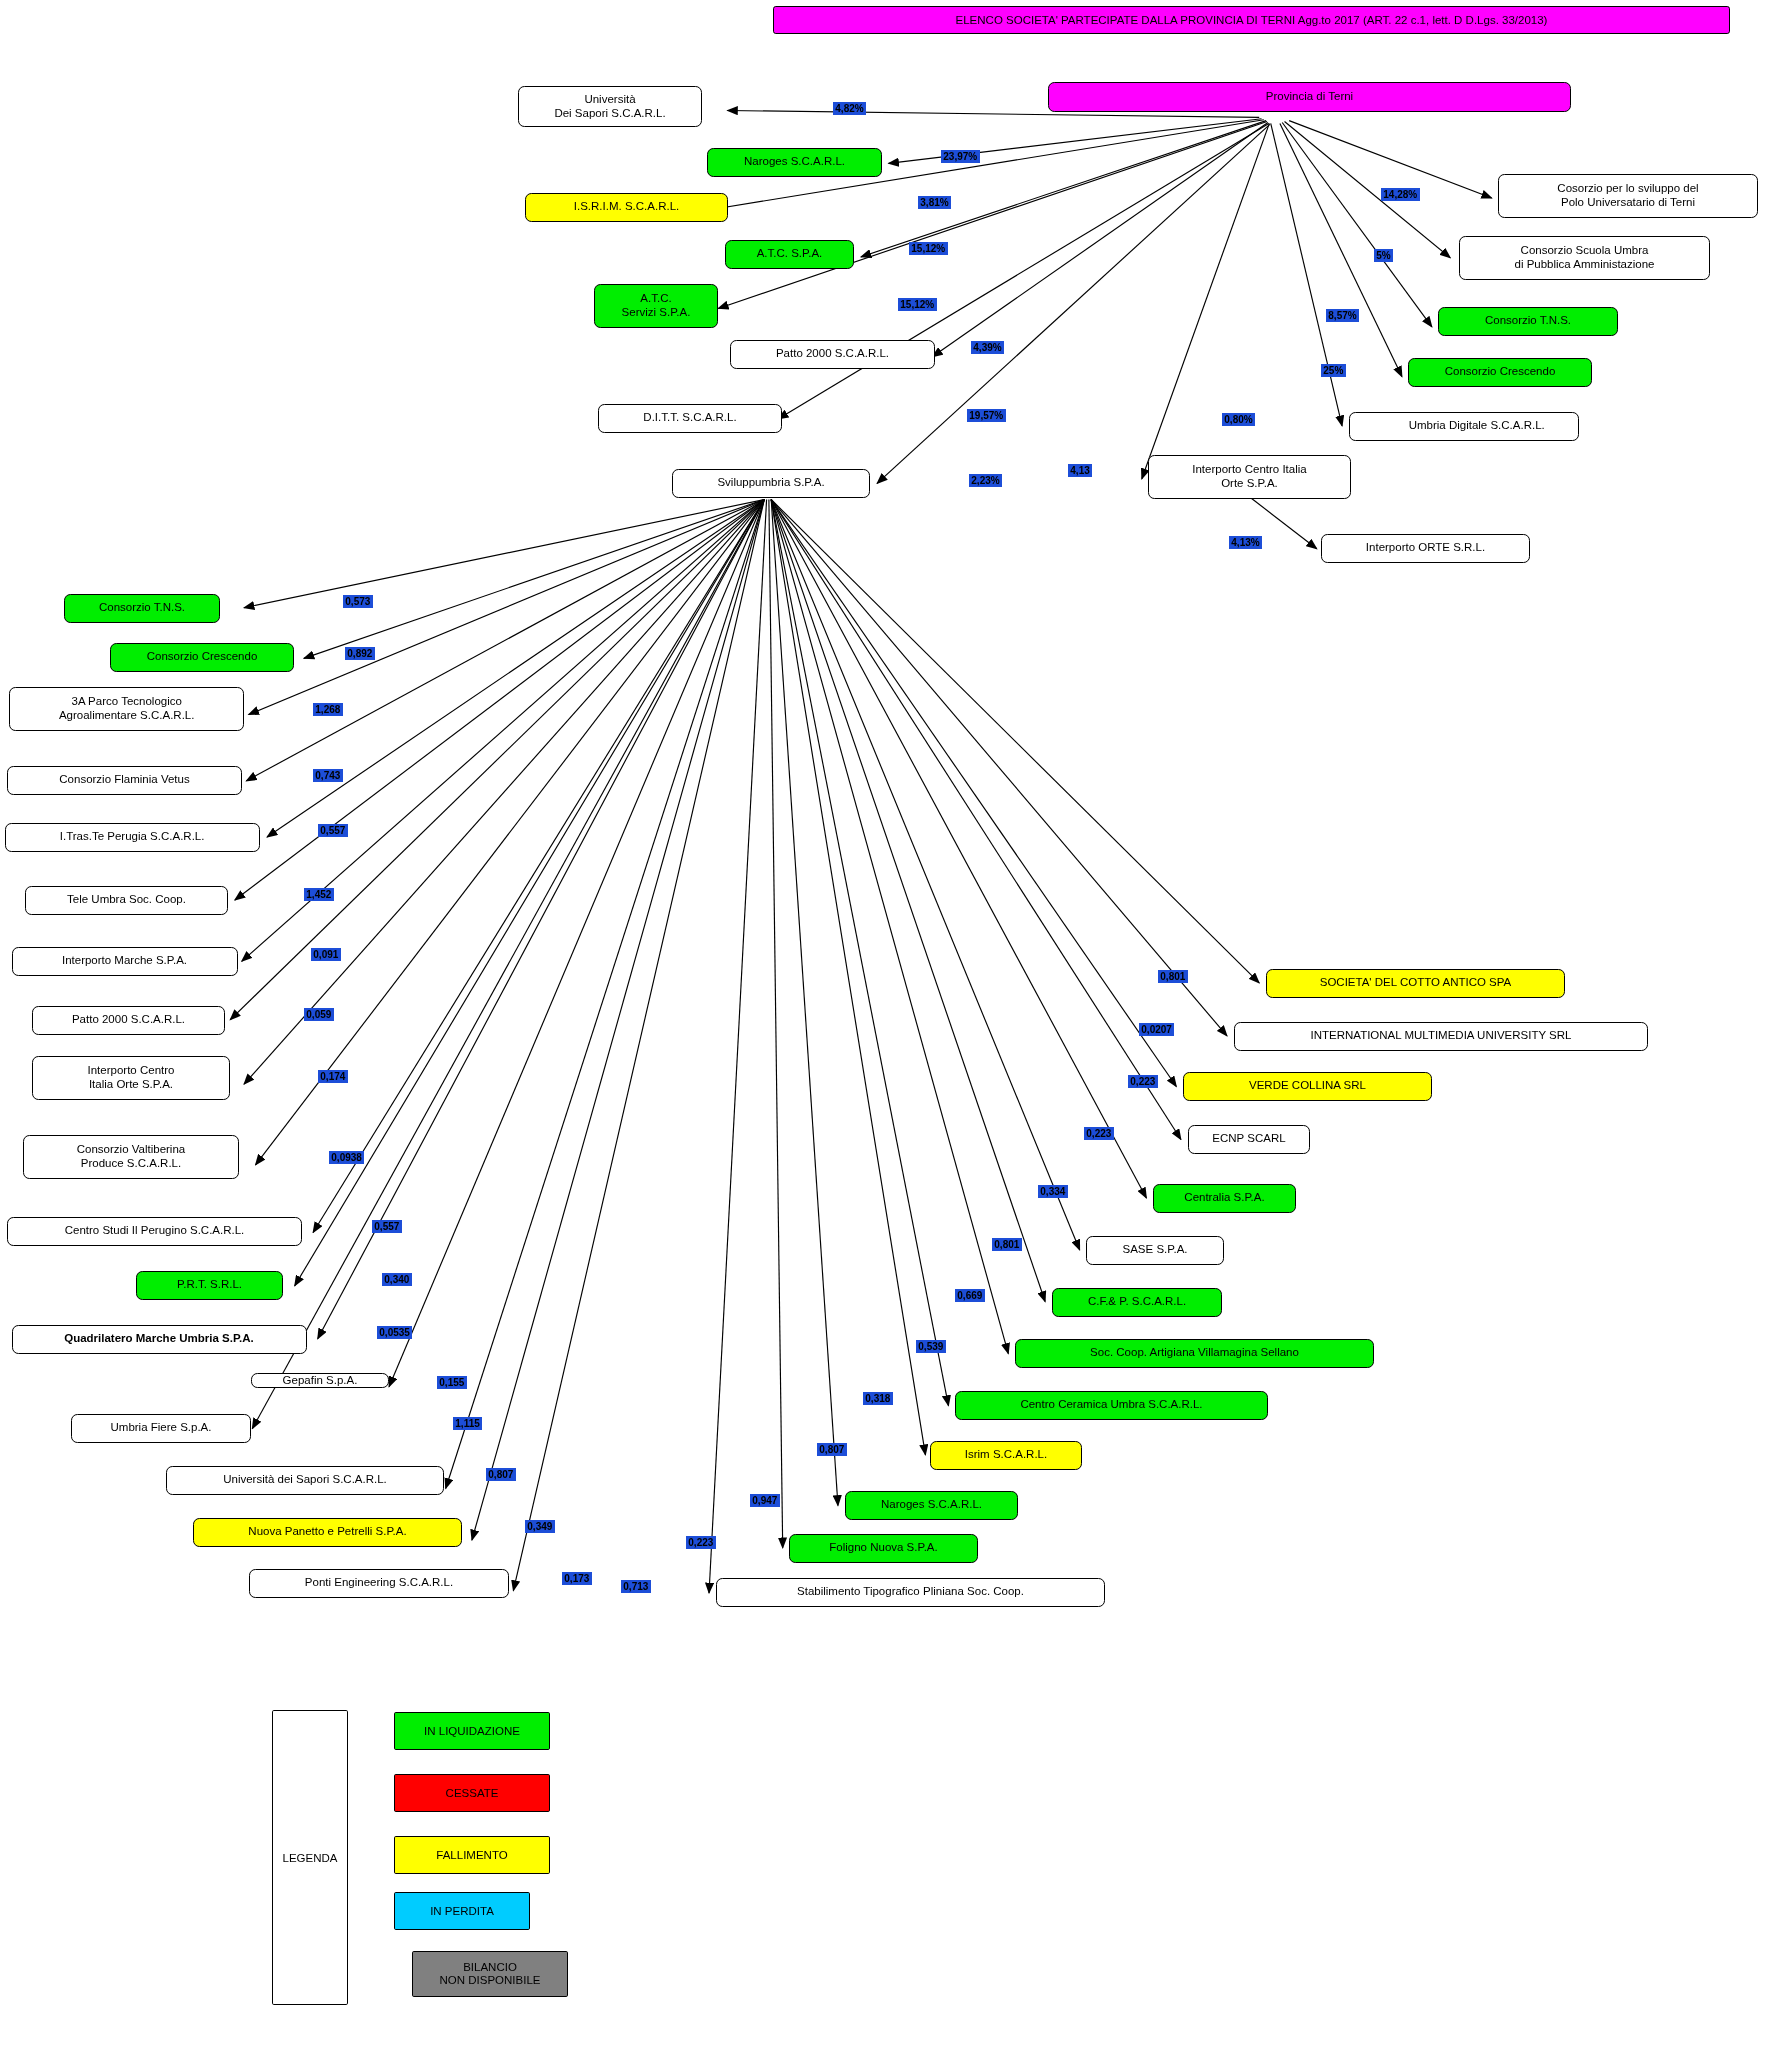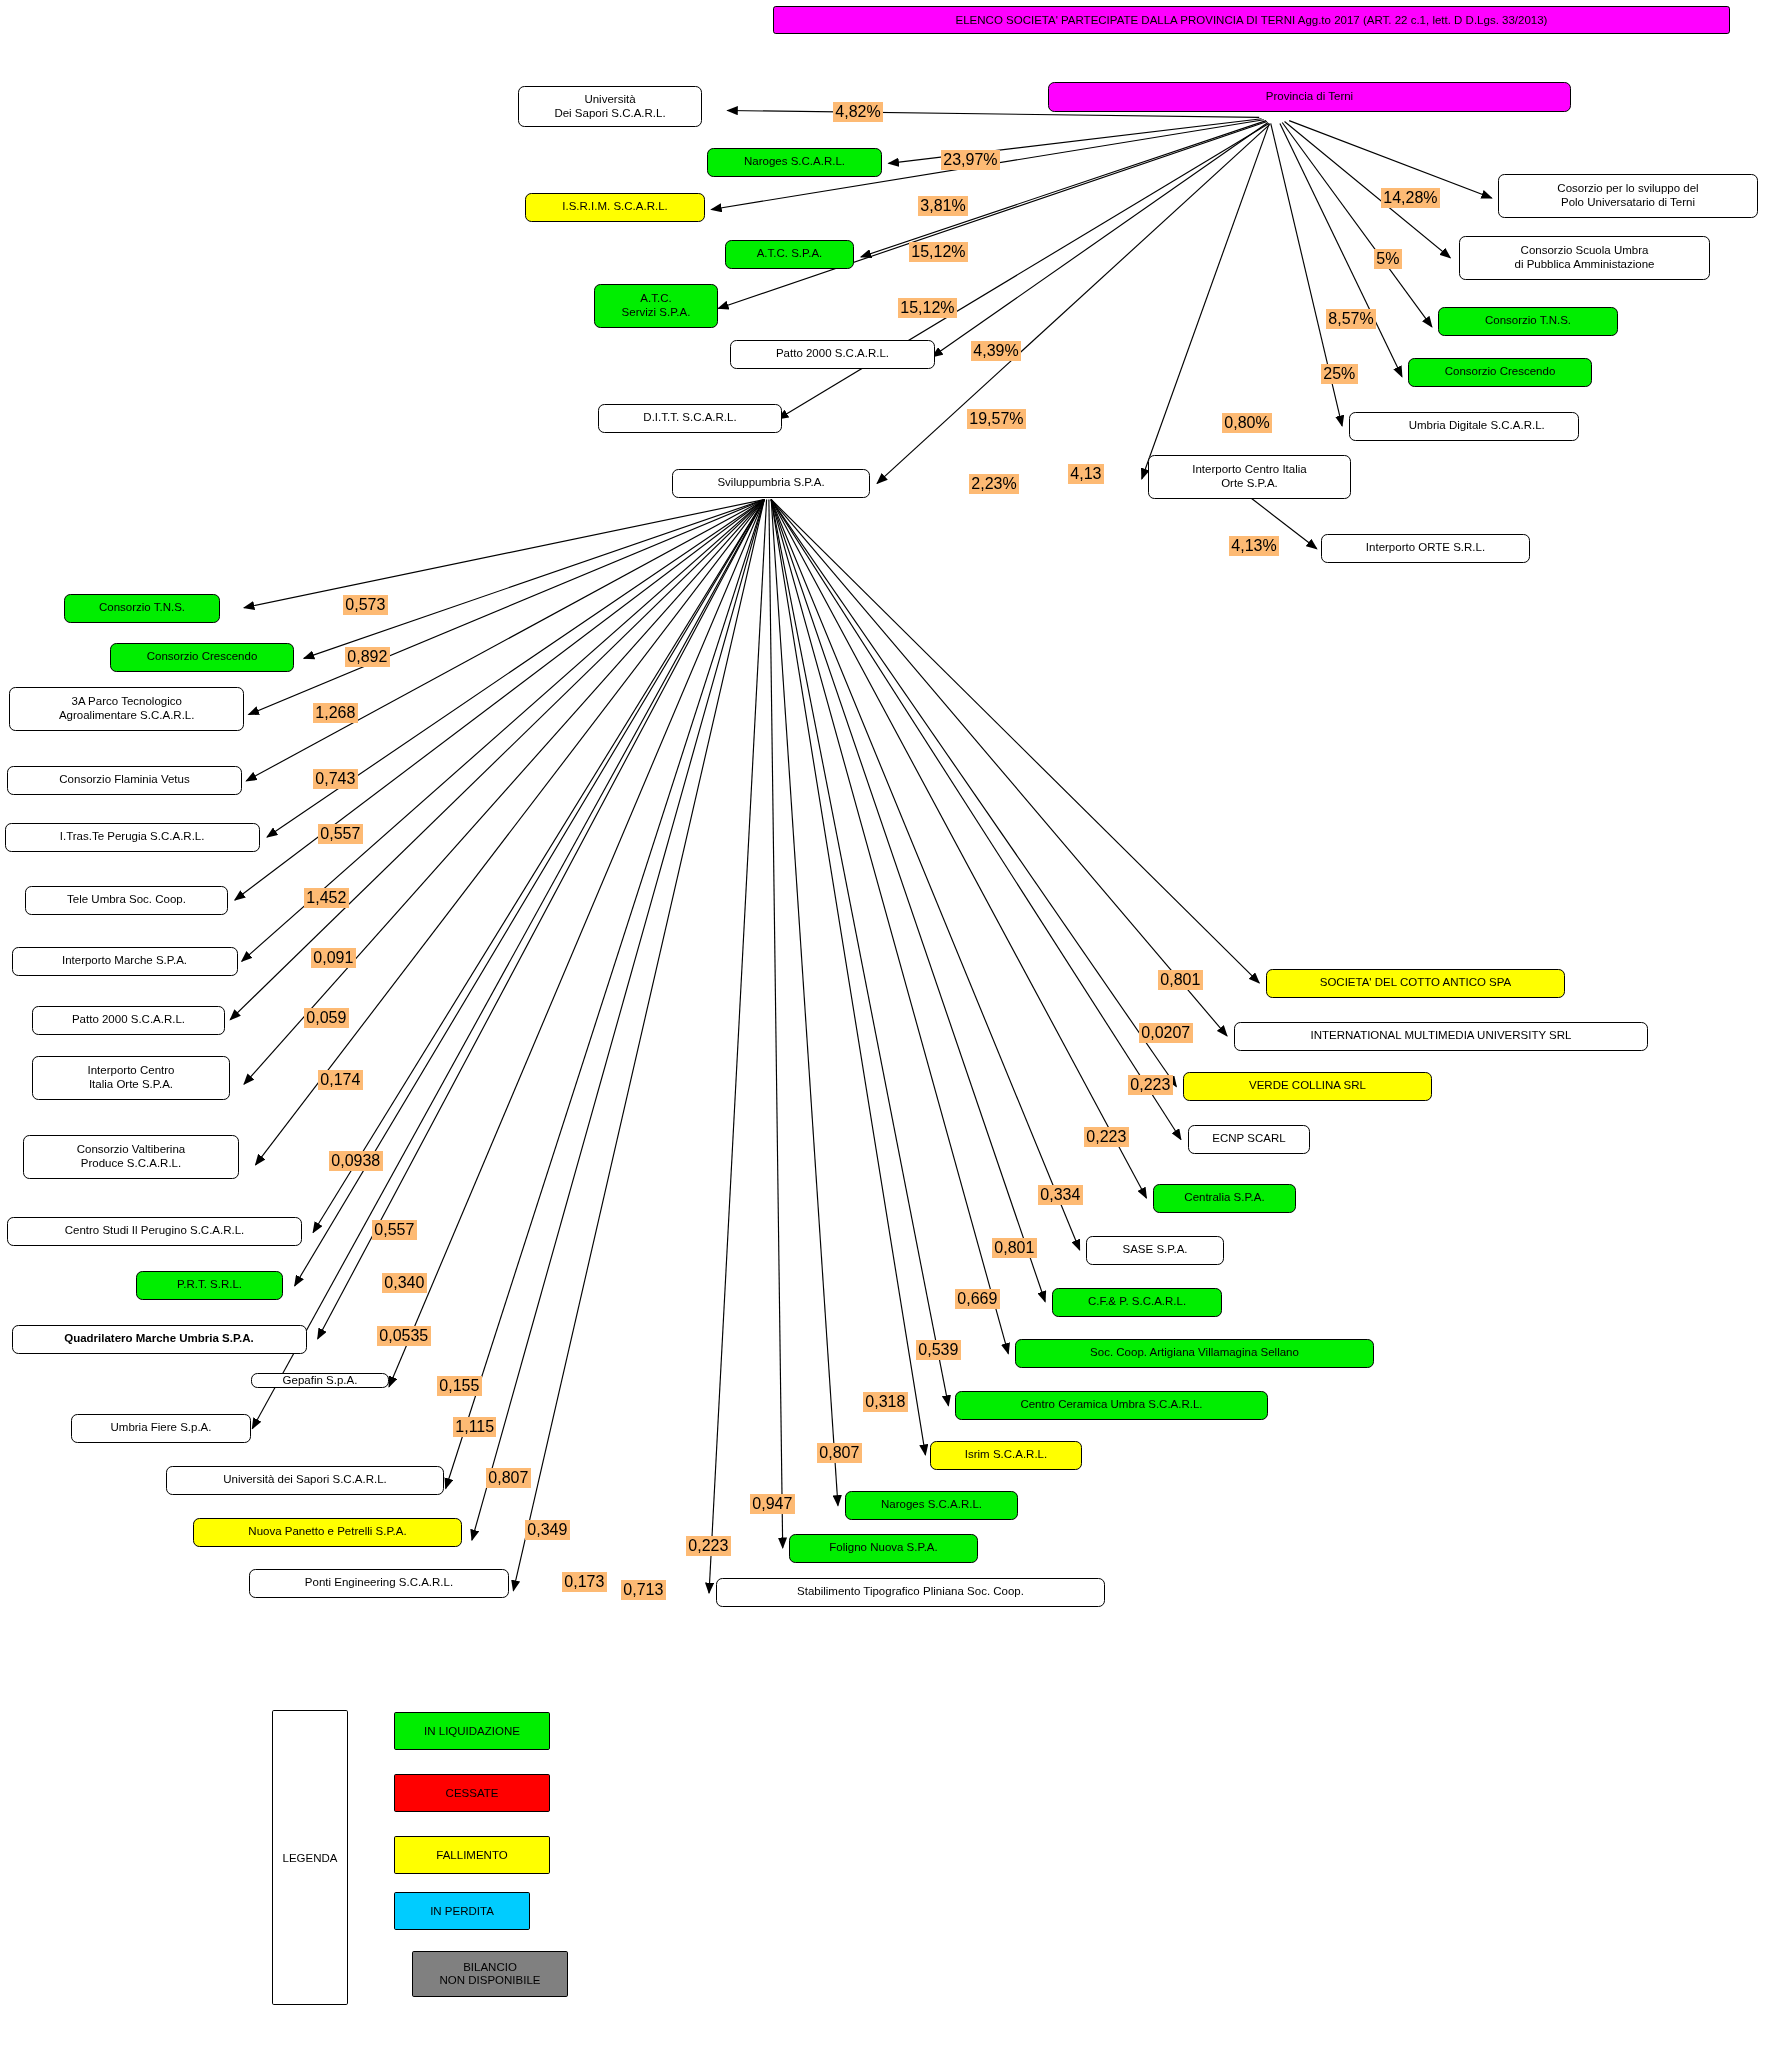--- a/index.html
+++ b/index.html
@@ -44,26 +44,27 @@
     white-space: pre-line;
   }
   .green  { background: #00ee00; }
   .yellow { background: #ffff00; }
   .magenta{ background: #ff00ff; }
   .red    { background: #ff0000; }
   .cyan   { background: #00ccff; }
   .grey   { background: #808080; }
   .label {
     position: absolute;
-    background: #fdba74;
+    background: #1d4ed8;
     color: #000000;
-    font-size: 16px;
+    font-size: 10px;
     padding: 0.9px 2.3px;
     white-space: nowrap;
     box-sizing: border-box;
+    font-weight: bold;
   }
   .title-node {
     font-size: 11.5px;
     border-radius: 2.8px;
   }
   .legend-box {
     position: absolute;
     box-sizing: border-box;
     border: 0.9px solid #000;
     background: #fff;
@@ -157,21 +158,21 @@
 
   <div class="node" style="left:672px; top:469px; width:198px; height:28.5px;">Sviluppumbria S.P.A.</div>
 
   <div class="node" style="left:518px; top:86px; width:184px; height:41px;">Università
 Dei Sapori S.C.A.R.L.</div>
   <div class="label" style="left:833px; top:102px;">4,82%</div>
 
   <div class="node green" style="left:707px; top:148px; width:175px; height:28.5px;">Naroges S.C.A.R.L.</div>
   <div class="label" style="left:941px; top:150px;">23,97%</div>
 
-  <div class="node yellow" style="left:525px; top:193px; width:180px; height:28.5px;">I.S.R.I.M. S.C.A.R.L.</div>
+  <div class="node yellow" style="left:525px; top:193px; width:203px; height:28.5px;">I.S.R.I.M. S.C.A.R.L.</div>
   <div class="label" style="left:918px; top:196px;">3,81%</div>
 
   <div class="node green" style="left:725px; top:240px; width:129px; height:28.5px;">A.T.C. S.P.A.</div>
   <div class="label" style="left:909px; top:242px;">15,12%</div>
 
   <div class="node green" style="left:594px; top:284px; width:124px; height:44px;">A.T.C.
 Servizi S.P.A.</div>
   <div class="label" style="left:898px; top:298px;">15,12%</div>
 
   <div class="node" style="left:730px; top:340px; width:205px; height:28.5px;">Patto 2000 S.C.A.R.L.</div>

